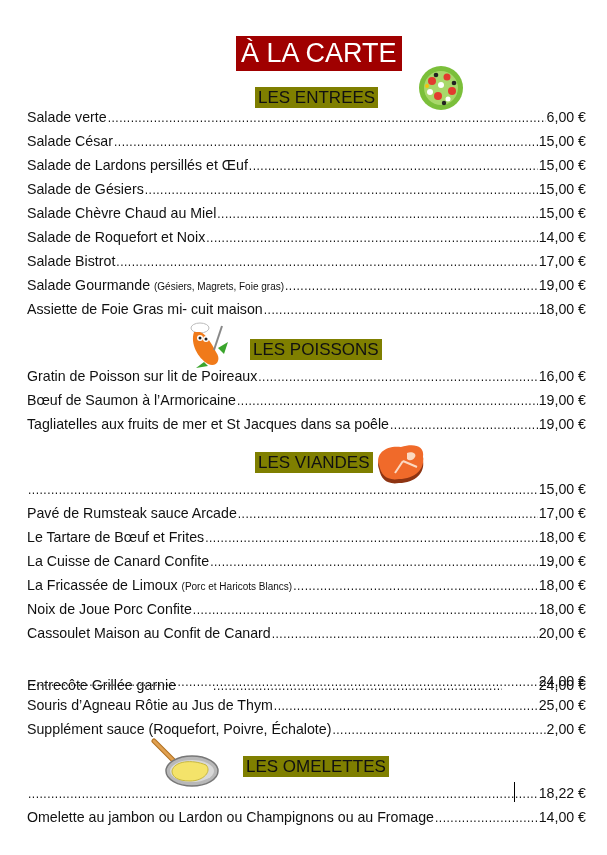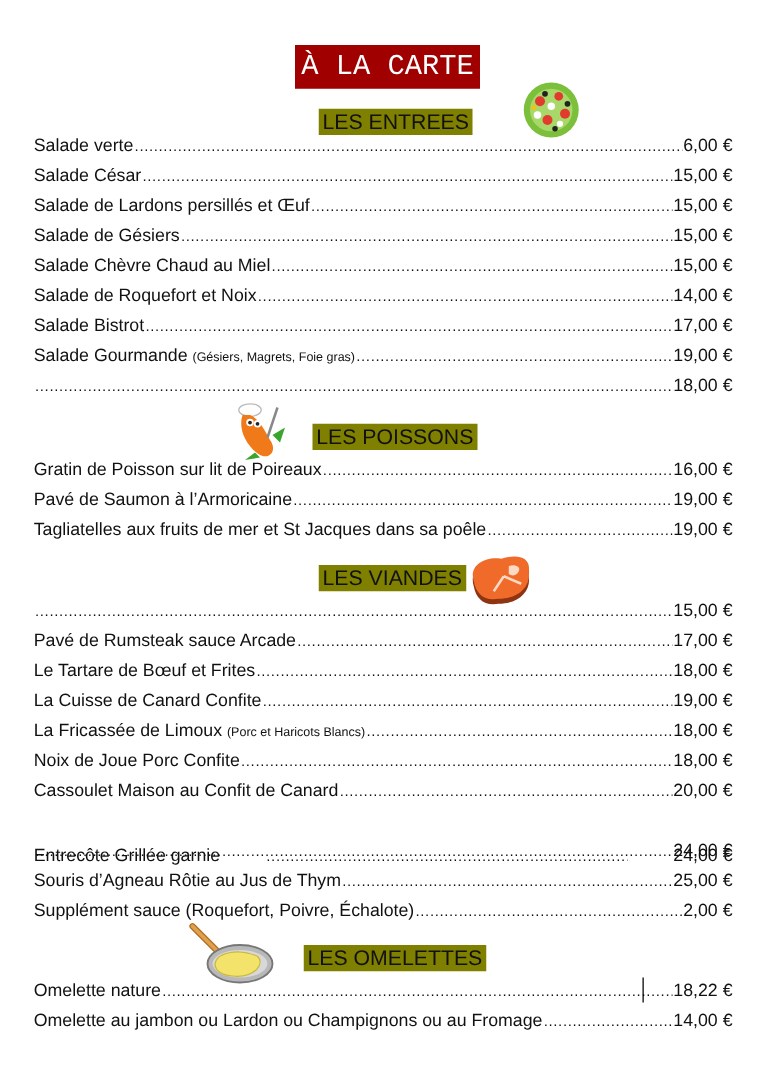--- a/index.html
+++ b/index.html
@@ -3,21 +3,21 @@
   <meta charset="utf-8">
   <style>
     html, body { margin: 0; padding: 0; background: #ffffff; }
     body {
       width: 607px; height: 855px; position: relative; overflow: hidden;
       font-family: "Liberation Sans", sans-serif; color: #111111;
     }
     .title {
       position: absolute; left: 236px; top: 36px; height: 35px;
       padding: 0 5px; background: #a00000; color: #ffffff;
-      font-size: 23px; line-height: 35px; letter-spacing: 0px; font-family: Liberation Mono, monospace;
+      font-size: 27px; line-height: 35px; letter-spacing: 0px;
     }
     .section {
       position: absolute; background: #7f7f00; color: #111111;
       font-size: 17px; line-height: 21px; padding: 0 3px;
     }
     .row {
       position: absolute; left: 27px; width: 559px; height: 22px;
       display: flex; align-items: baseline; font-size: 14.2px; line-height: 22px;
       white-space: nowrap;
     }
@@ -92,20 +92,21 @@
   <span class="name"><span>Salade Bistrot</span></span>
   <span class="dots"></span>
   <span class="price">17,00 €</span>
 </div>
 <div class="row" style="top:274px;">
   <span class="name"><span>Salade Gourmande </span><small>(Gésiers, Magrets, Foie gras)</small></span>
   <span class="dots"></span>
   <span class="price">19,00 €</span>
 </div>
 <div class="row" style="top:298px;">
+  <span class="name"><span>Assiette de Foie Gras mi- cuit maison</span></span>
   <span class="dots"></span>
   <span class="price">18,00 €</span>
 </div>
 
 <div class="icon" style="left:186px; top:322px;">
   <svg width="46" height="48" viewBox="0 0 46 48">
     <ellipse cx="14" cy="6" rx="9" ry="5" fill="#ffffff" stroke="#bbb" stroke-width="1"></ellipse>
     <path d="M8 10 C4 22, 12 36, 22 42 C30 46, 36 38, 30 30 C26 22, 20 12, 14 10 Z" fill="#f07a1a"></path>
     <circle cx="14" cy="16" r="3" fill="#fff"></circle>
       <circle cx="14" cy="16" r="1.5" fill="#222"></circle>
@@ -117,21 +118,21 @@
   </svg>
 </div>
 <div class="section" style="left:250px; top:339px;">LES POISSONS</div>
 
 <div class="row" style="top:365px;">
   <span class="name"><span>Gratin de Poisson sur lit de Poireaux</span></span>
   <span class="dots"></span>
   <span class="price">16,00 €</span>
 </div>
 <div class="row" style="top:389px;">
-  <span class="name"><span>Pavé de Saumon à l’Armoricaine</span></span>
+  <span class="name"><span>Bœuf de Saumon à l’Armoricaine</span></span>
   <span class="dots"></span>
   <span class="price">19,00 €</span>
 </div>
 <div class="row" style="top:413px;">
   <span class="name"><span>Tagliatelles aux fruits de mer et St Jacques dans sa poêle</span></span>
   <span class="dots"></span>
   <span class="price">19,00 €</span>
 </div>
 
 <div class="section" style="left:255px; top:452px;">LES VIANDES</div>
@@ -203,21 +204,20 @@
     <line x1="6" y1="4" x2="26" y2="24" stroke="#b07020" stroke-width="5" stroke-linecap="round"></line>
     <line x1="6" y1="4" x2="26" y2="24" stroke="#e0a050" stroke-width="3" stroke-linecap="round"></line>
     <ellipse cx="44" cy="34" rx="26" ry="15" fill="#b8b8b8" stroke="#777" stroke-width="1.5"></ellipse>
     <ellipse cx="44" cy="34" rx="22" ry="11" fill="#d8d8d8"></ellipse>
     <path d="M24 34 C26 24, 44 22, 58 28 C64 34, 56 44, 42 44 C30 44, 24 40, 24 34 Z" fill="#f4e36a" stroke="#c9b83a" stroke-width="1"></path>
   </svg>
 </div>
 <div class="section" style="left:243px; top:756px;">LES OMELETTES</div>
 
 <div class="row" style="top:782px;">
-  <span class="name"><span>Omelette nature</span></span>
   <span class="dots"></span>
   <span class="price">18,22 €</span>
 </div>
 <div class="cursor"></div>
 <div class="row" style="top:806px;">
   <span class="name"><span>Omelette au jambon ou Lardon ou Champignons ou au Fromage</span></span>
   <span class="dots"></span>
   <span class="price">14,00 €</span>
 </div>
 

